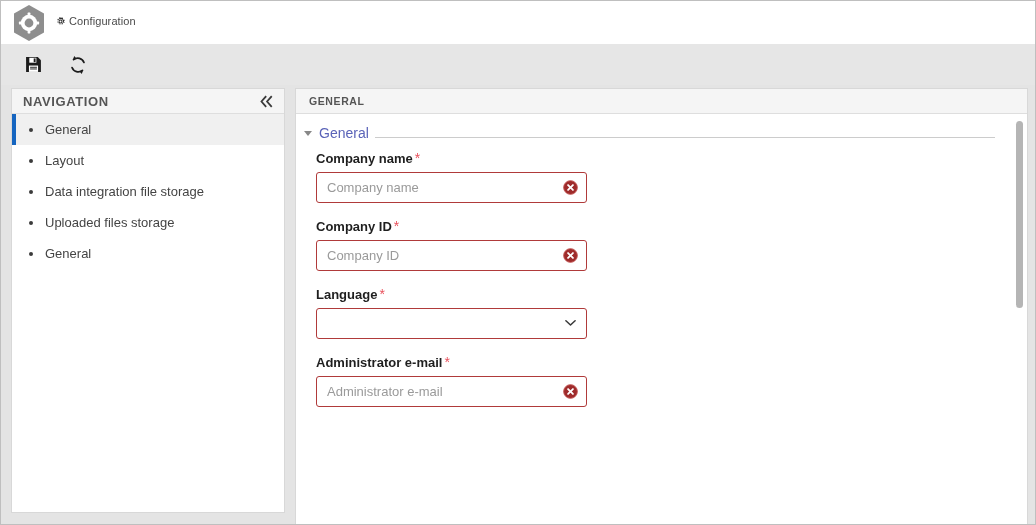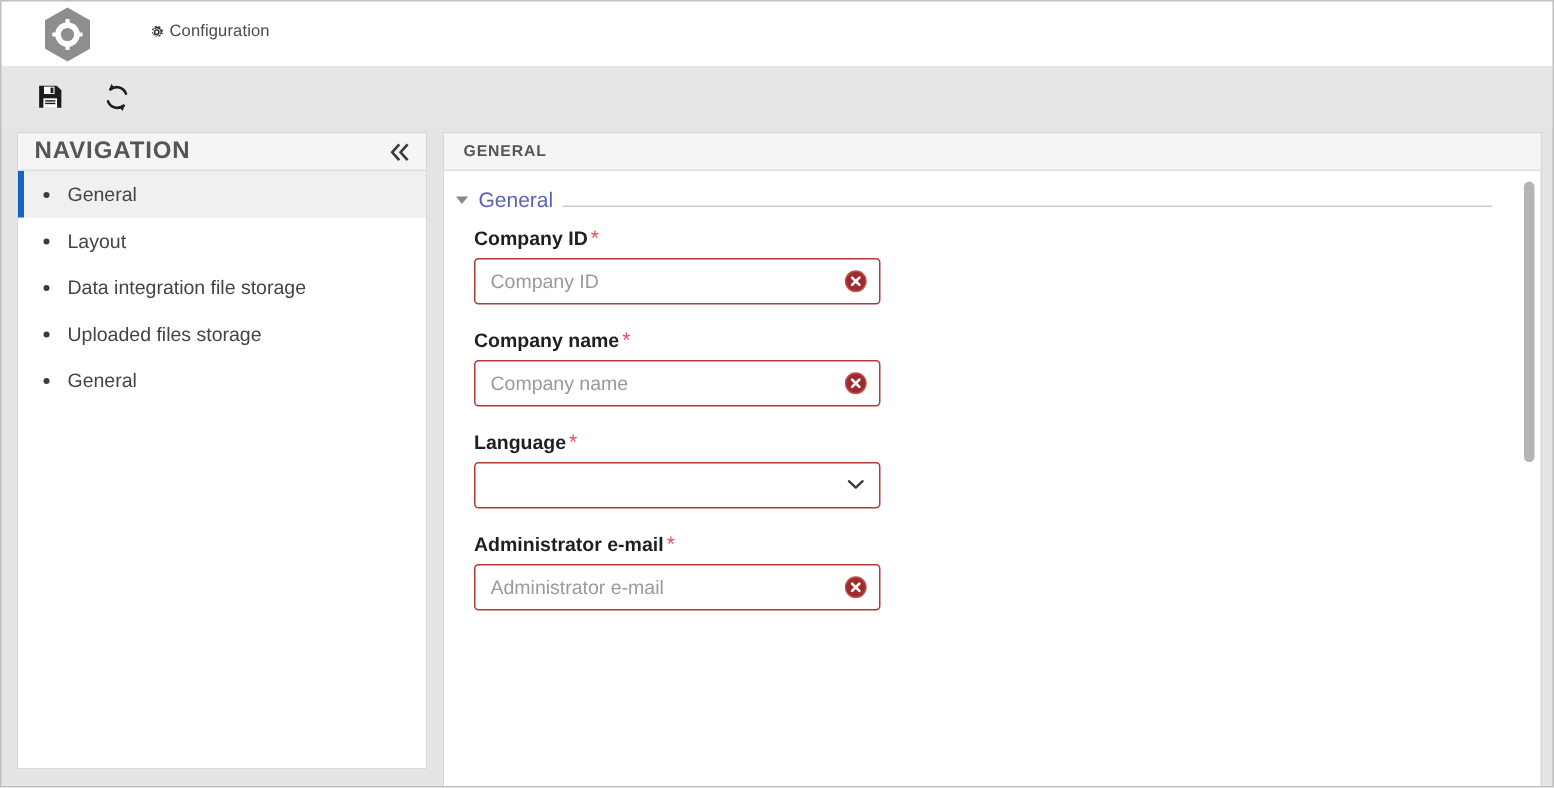--- a/index.html
+++ b/index.html
@@ -29,22 +29,21 @@
   
   .titlebar {
     position: absolute;
     left: 0;
     top: 0;
     width: 1034px;
     height: 43px;
     background: #ffffff;
     display: flex;
     align-items: center;
-    padding-left: 27px;
-    gap: 28px;
+    padding-left: 11px;
   }
   .app-logo {
     width: 34px;
     height: 38px;
     flex: 0 0 auto;
     position: relative;
     margin-right: 9px;
   }
   .app-logo svg { display: block; }
   .title-texts {
@@ -116,21 +115,21 @@
   .nav-header {
     height: 25px;
     background: #f5f5f5;
     border-bottom: 1px solid #dedede;
     display: flex;
     align-items: center;
     justify-content: space-between;
     padding: 0 8px 0 11px;
   }
   .nav-header-title {
-    font-size: 16px;
+    font-size: 13px;
     font-weight: bold;
     color: #555555;
     letter-spacing: 0.6px;
   }
   .nav-collapse {
     width: 20px;
     height: 20px;
     display: flex;
     align-items: center;
     justify-content: center;
@@ -435,43 +434,43 @@
       <div class="section-toggle-row">
         <span class="caret"></span>
         <span class="section-link">General</span>
         <span class="section-rule"></span>
       </div>
 
       <div class="form-area">
 
         <div class="field-group">
           <label class="field-label">
-            <span>Company ID</span><span class="req-star">*</span>
+            <span>Company name</span><span class="req-star">*</span>
           </label>
           <div class="field-control">
-            <input class="field-input" type="text" value="" placeholder="Company ID" style="">
+            <input class="field-input" type="text" value="" placeholder="Company name" style="">
             <span class="error-icon">
               <svg width="15" height="15" viewBox="0 0 16 16" xmlns="http://www.w3.org/2000/svg">
                 <circle cx="8" cy="8" r="7.3" fill="#9e2b2b"></circle>
                 <circle cx="8" cy="8" r="7.3" fill="none" stroke="#c0504e" stroke-width="1"></circle>
                 <g stroke="#ffffff" stroke-width="1.9" stroke-linecap="round">
                   <line x1="5.4" y1="5.4" x2="10.6" y2="10.6"></line>
                   <line x1="10.6" y1="5.4" x2="5.4" y2="10.6"></line>
                 </g>
               </svg>
             </span>
           </div>
         </div>
 
         <div class="field-group">
           <label class="field-label">
-            <span>Company name</span><span class="req-star">*</span>
+            <span>Company ID</span><span class="req-star">*</span>
           </label>
           <div class="field-control">
-            <input class="field-input" type="text" value="" placeholder="Company name" style="">
+            <input class="field-input" type="text" value="" placeholder="Company ID" style="">
             <span class="error-icon">
               <svg width="15" height="15" viewBox="0 0 16 16" xmlns="http://www.w3.org/2000/svg">
                 <circle cx="8" cy="8" r="7.3" fill="#9e2b2b"></circle>
                 <circle cx="8" cy="8" r="7.3" fill="none" stroke="#c0504e" stroke-width="1"></circle>
                 <g stroke="#ffffff" stroke-width="1.9" stroke-linecap="round">
                   <line x1="5.4" y1="5.4" x2="10.6" y2="10.6"></line>
                   <line x1="10.6" y1="5.4" x2="5.4" y2="10.6"></line>
                 </g>
               </svg>
             </span>

